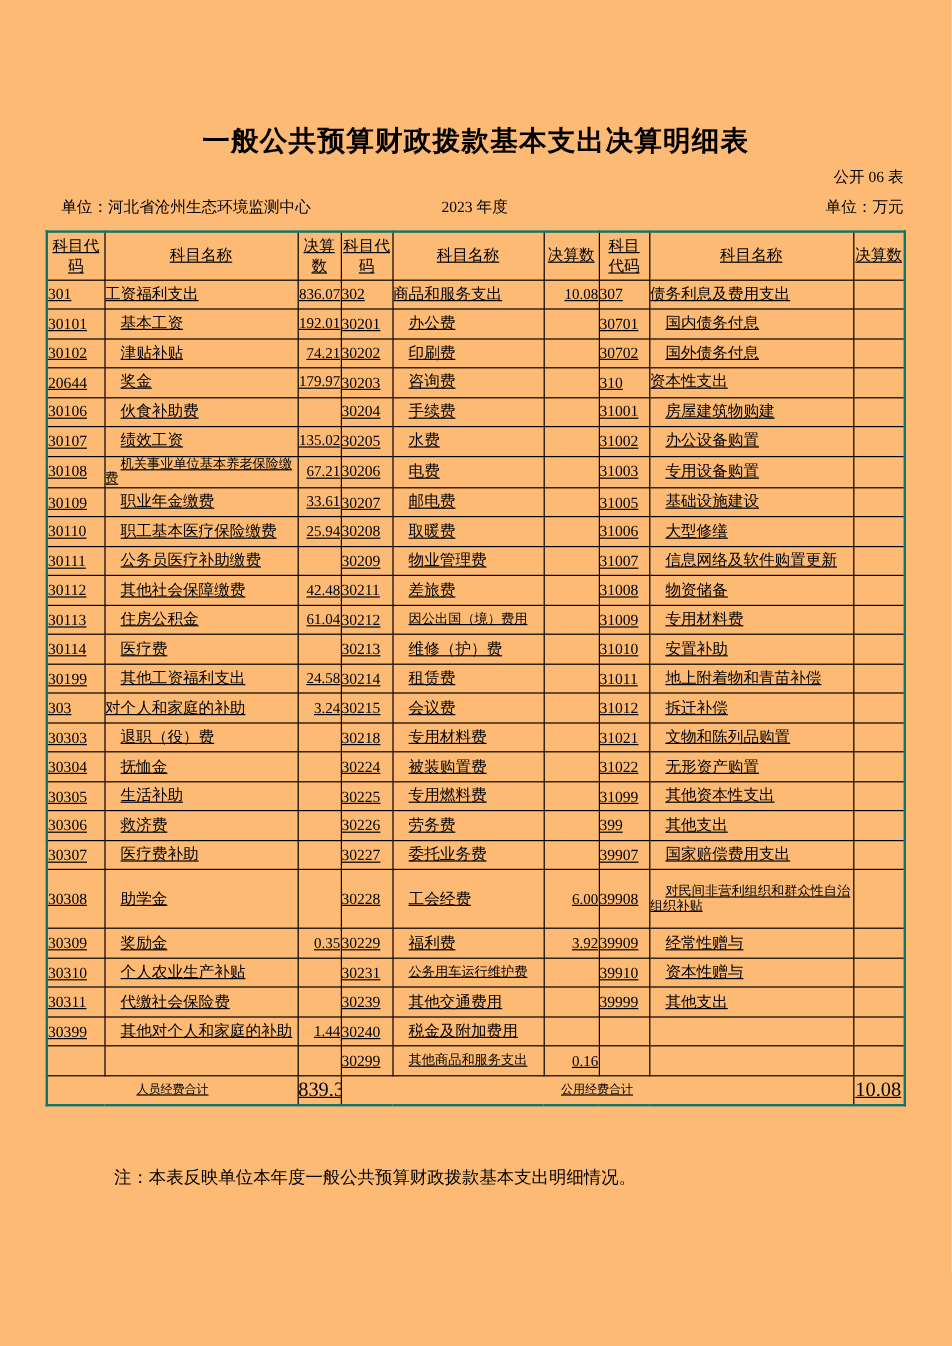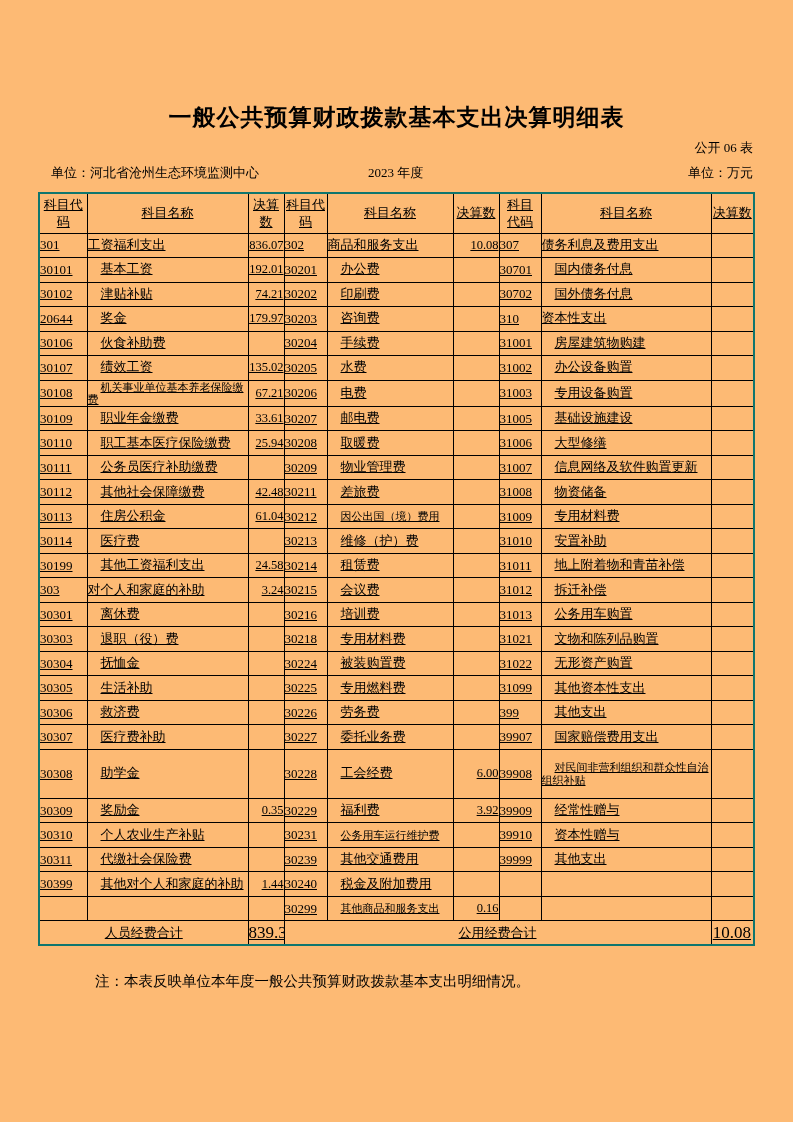--- a/index.html
+++ b/index.html
@@ -53,21 +53,21 @@
     height: 40px;
   }
   table.budget tbody tr { height: 24.5px; margin-left: 18px; }
   table.budget tbody tr.tall { height: 49px; }
   td.code { font-size: 13px; padding-left: 3px; text-align: left; }
   td.name { font-size: 13px; padding-left: 4px; padding-right: 2px; text-align: left; line-height: 1.15; }
   td.name.ind { text-indent: 13px; }
   td.name.sm { font-size: 11px; }
   td.val { font-size: 12.5px; text-align: right; padding-right: 2px; }
   tfoot td { height: 24.5px; }
-  tfoot td.flabel { font-size: 13px; text-align: center; }
+  tfoot td.flabel { font-size: 10px; text-align: center; }
   tfoot td.fval { font-size: 17px; text-align: right; padding-right: 2px; }
 
   .note {
     position: absolute; top: 972px; left: 95px;
     font-size: 14.5px;
   }
 </style>
 </head>
 <body>
 
@@ -272,31 +272,20 @@
           <td class="name">对个人和家庭的补助</td>
           <td class="val">3.24</td>
           <td class="code">30215</td>
           <td class="name ind">会议费</td>
           <td class="val"></td>
           <td class="code">31012</td>
           <td class="name ind">拆迁补偿</td>
           <td class="val"></td>
         </tr>
         <tr>
-          <td class="code">30301</td>
-          <td class="name ind">离休费</td>
-          <td class="val"></td>
-          <td class="code">30216</td>
-          <td class="name ind">培训费</td>
-          <td class="val"></td>
-          <td class="code">31013</td>
-          <td class="name ind">公务用车购置</td>
-          <td class="val"></td>
-        </tr>
-        <tr>
           <td class="code">30303</td>
           <td class="name ind">退职（役）费</td>
           <td class="val"></td>
           <td class="code">30218</td>
           <td class="name ind">专用材料费</td>
           <td class="val"></td>
           <td class="code">31021</td>
           <td class="name ind">文物和陈列品购置</td>
           <td class="val"></td>
         </tr>

